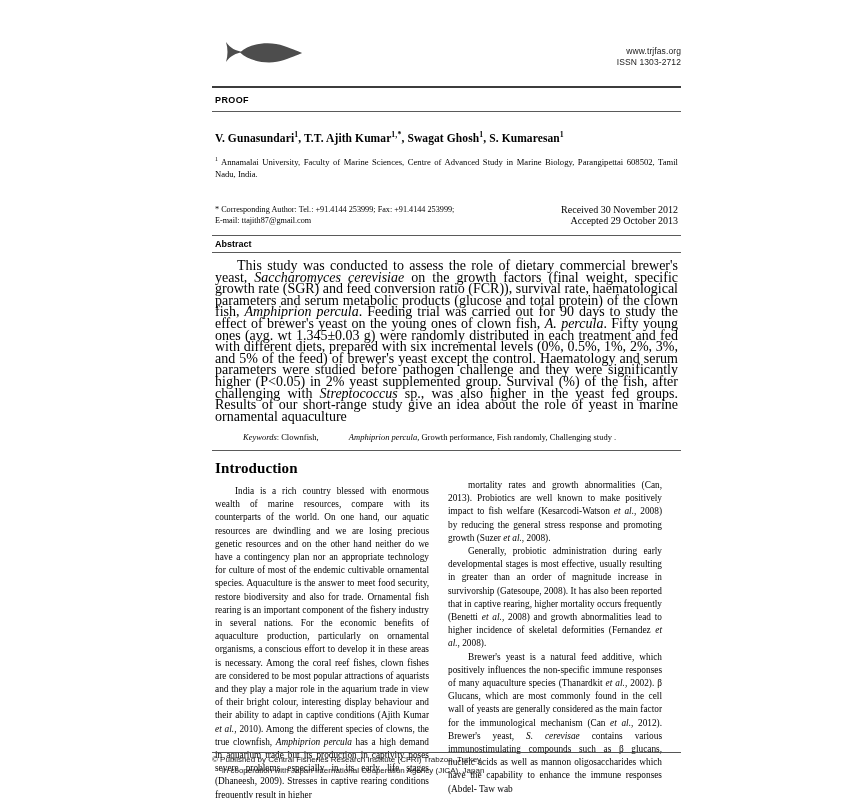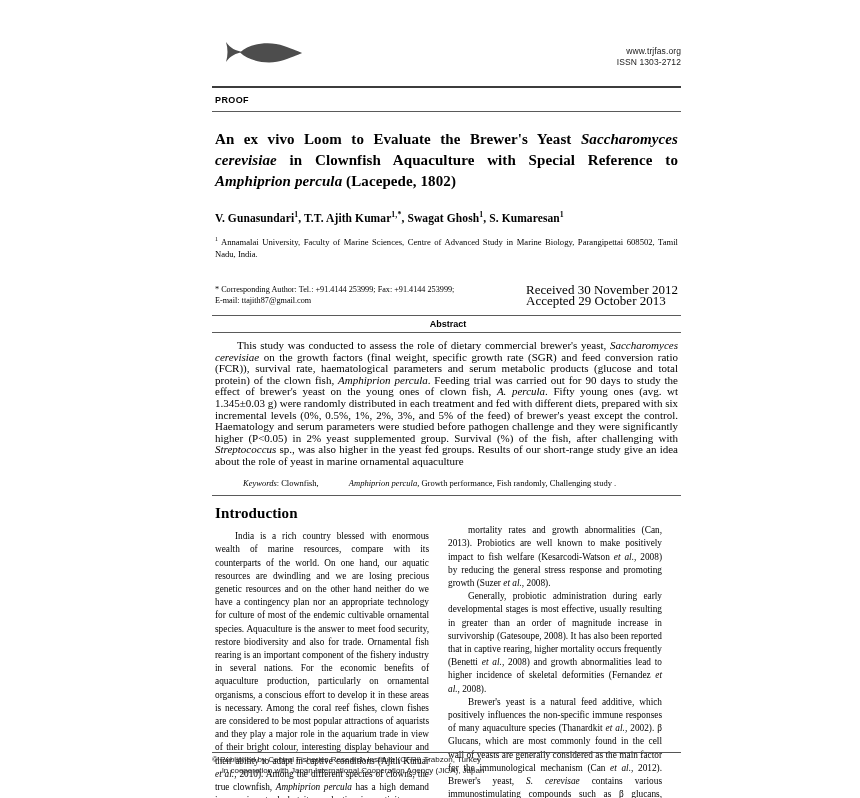--- a/index.html
+++ b/index.html
@@ -135,37 +135,37 @@
     min-height: 24px;
   }
   .corr-left {
     font-size: 8.2px;
     line-height: 11px;
   }
   .corr-right {
     position: absolute;
     right: 0;
     top: 0;
-    font-size: 13px;
+    text-align: right;
+    font-size: 10px;
     line-height: 11px;
   }
 
   
   .abs-rule-top { margin-top: 7px; }
   .abstract-head {
     font-family: "Liberation Sans", "DejaVu Sans", sans-serif;
     font-size: 9px;
     font-weight: bold;
     margin: 3px 0 0 3px;
-    text-align: center;
   }
   .abs-rule-mid { margin-top: 3px; }
   .abstract-body {
     margin: 7px 3px 0 3px;
-    font-size: 11px;
+    font-size: 14px;
     line-height: 11.6px;
     text-align: justify;
     text-indent: 22px;
   }
   .abstract-body i { font-style: italic; }
   .keywords {
     margin: 10px 3px 0 3px;
     font-size: 8.5px;
     line-height: 11.6px;
   }
@@ -235,21 +235,20 @@
       <div class="journal-meta">
         <div>www.trjfas.org</div>
         <div>ISSN 1303-2712</div>
       </div>
     </div>
     <hr class="rule-thick">
 
     <div class="proof">PROOF</div>
     <hr class="rule-thin" style="margin-top:6px">
 
-    <div class="title"><span>An ex vivo Loom to Evaluate the Brewer's Yeast </span><i>Saccharomyces cerevisiae</i><span> in Clownfish Aquaculture with Special Reference to </span><i>Amphiprion percula</i><span> (Lacepede, 1802)</span></div>
 
     <div class="authors">V. Gunasundari<sup>1</sup>, T.T. Ajith Kumar<sup>1,*</sup>, Swagat Ghosh<sup>1</sup>, S. Kumaresan<sup>1</sup></div>
     <div class="affiliation"><sup>1</sup> <span>Annamalai University, Faculty of Marine Sciences, Centre of Advanced Study in Marine Biology, Parangipettai 608502, Tamil Nadu, India.</span></div>
 
     <div class="corr-block">
       <div class="corr-left">
         <div>* Corresponding Author: Tel.: +91.4144 253999; Fax: +91.4144 253999;</div>
         <div>E-mail: ttajith87@gmail.com</div>
       </div>
       <div class="corr-right">

